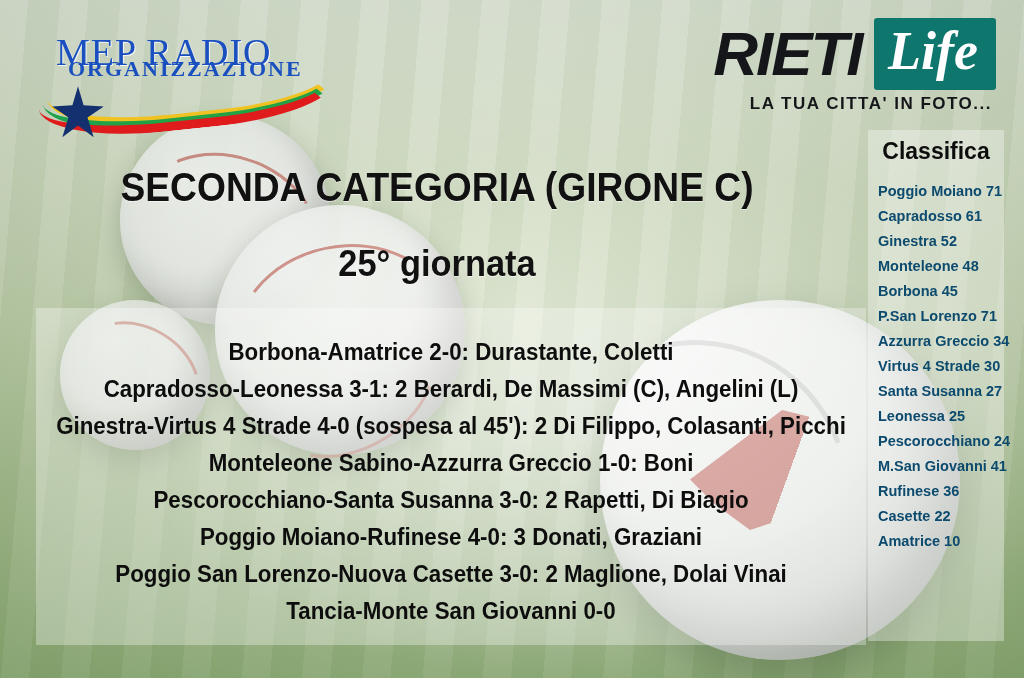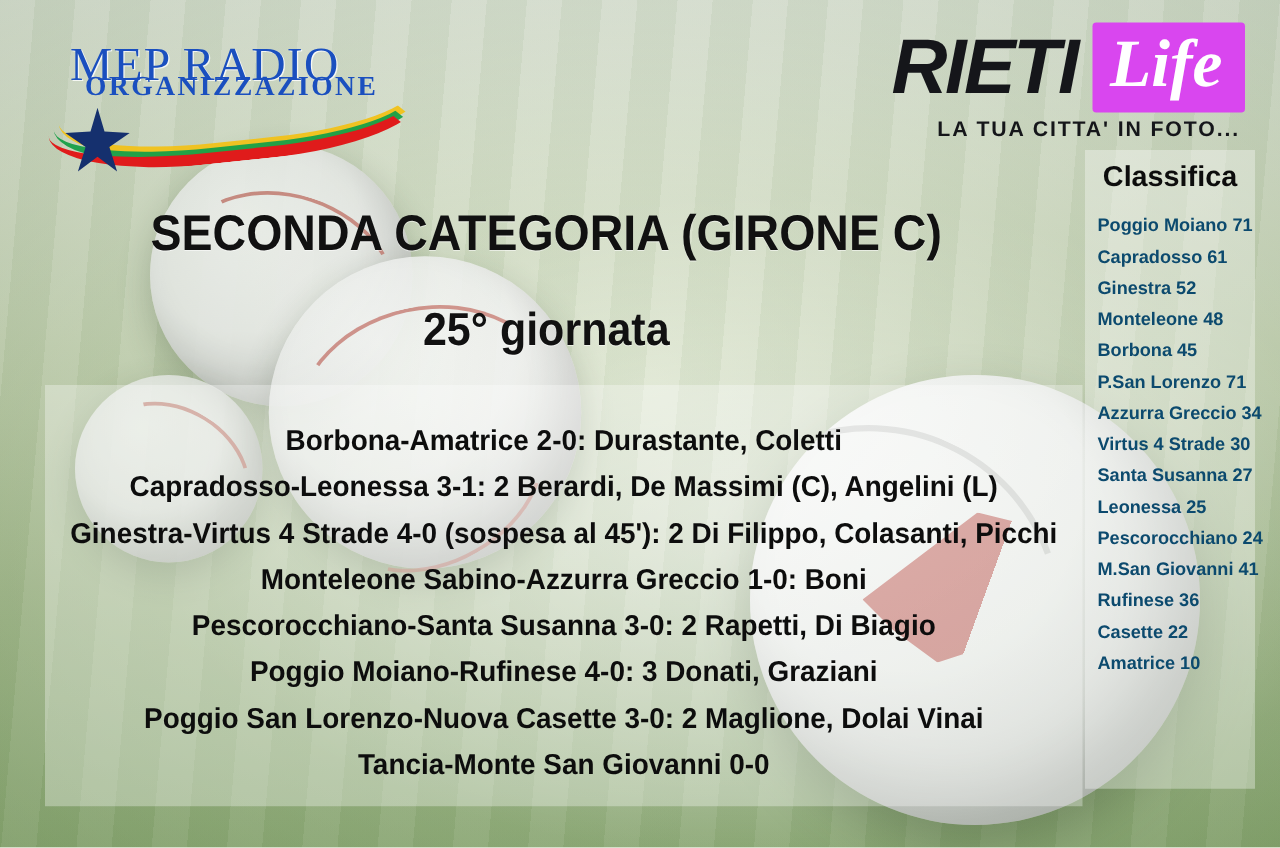--- a/index.html
+++ b/index.html
@@ -171,21 +171,21 @@
     font-size: 62px;
     line-height: 72px;
     color: #15161a;
     letter-spacing: -2px;
     vertical-align: middle;
   }
   .life-box {
     display: inline-block;
     vertical-align: middle;
     margin-left: 8px;
-    background: #d946ef;
+    background: #0f766e;
     padding: 4px 18px 10px 14px;
     border-radius: 3px;
   }
   .life-word {
     font-family: "Liberation Serif", serif;
     font-style: italic;
     font-weight: bold;
     font-size: 54px;
     line-height: 58px;
     color: #ffffff;
@@ -245,21 +245,21 @@
     line-height: 37px;
     color: #0d0d0d;
     transform: scaleX(0.97);
     white-space: nowrap;
   }
 
   
   .standings {
     position: absolute;
     right: 20px;
-    top: 120px;
+    top: 130px;
     width: 136px;
     height: 511px;
     background: rgba(255,255,255,0.34);
     box-sizing: border-box;
     padding: 8px 6px 6px 6px;
   }
   .standings-title {
     text-align: center;
     font-family: "Liberation Sans", sans-serif;
     font-weight: bold;

